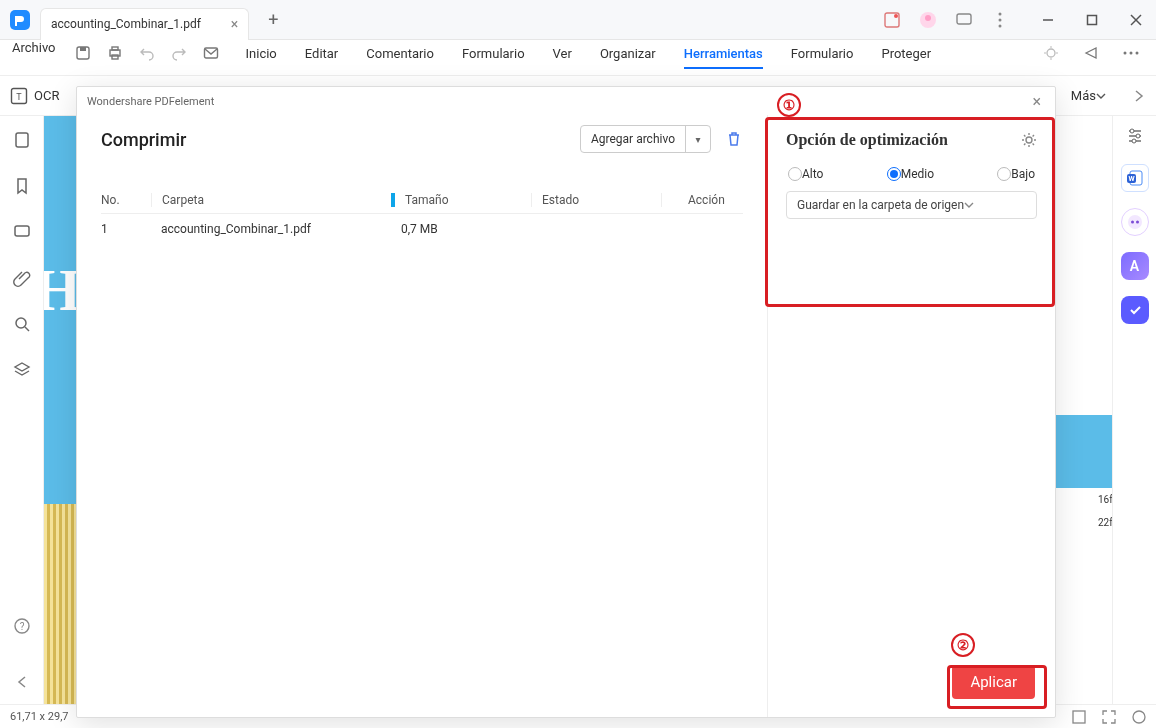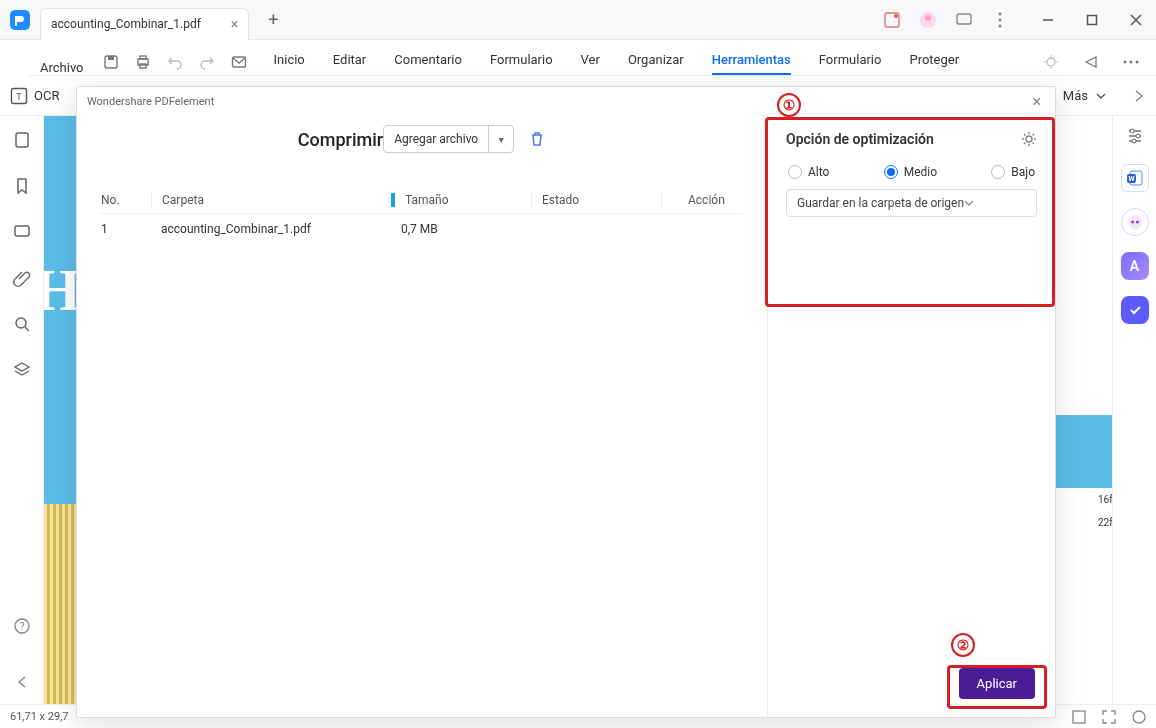--- a/index.html
+++ b/index.html
@@ -9,31 +9,31 @@
   .app-logo { width: 40px; height: 40px; display: flex; align-items: center; justify-content: center; }
   .tab { display: flex; align-items: center; background: #fff; height: 32px; padding: 0 10px; border-radius: 6px 6px 0 0; margin-top: 8px; font-size: 12px; color: #333; gap: 30px; border: 1px solid #e6e6e6; border-bottom: none; }
   .tab-close { color: #888; font-size: 14px; cursor: pointer; }
   .tab-add { width: 28px; height: 28px; display: flex; align-items: center; justify-content: center; margin-left: 10px; color: #666; font-size: 18px; cursor: pointer; }
   .titlebar-spacer { flex: 1; }
   .titlebar-icons { display: flex; gap: 16px; padding-right: 8px; align-items: center; }
   .titlebar-icons .ticon { width: 20px; height: 20px; display: flex; align-items: center; justify-content: center; color: #777; }
   .win-controls { display: flex; gap: 4px; margin-left: 10px; }
   .win-btn { width: 40px; height: 40px; display: flex; align-items: center; justify-content: center; color: #555; cursor: pointer; }
   
-  .menubar { height: 36px; display: flex; align-items: flex-end; padding: 0 12px; gap: 6px; border-bottom: 1px solid #eee; margin-left: 28px; }
+  .menubar { height: 36px; display: flex; align-items: flex-start; padding: 0 12px; gap: 6px; border-bottom: 1px solid #eee; }
   .file-menu { font-size: 13px; color: #333; margin-right: 8px; }
   .qa-icon { width: 26px; height: 26px; display: flex; align-items: center; justify-content: center; color: #666; }
   .menu-items { display: flex; gap: 28px; margin-left: 16px; }
   .menu-item { font-size: 13px; color: #333; padding: 6px 0; cursor: pointer; }
   .menu-item.active { color: #0d6efd; border-bottom: 2px solid #0d6efd; font-weight: 500; }
   .menu-right { margin-left: auto; display: flex; gap: 14px; align-items: center; }
   
   .toolbar { height: 40px; display: flex; align-items: center; padding: 0 10px; border-bottom: 1px solid #eee; gap: 20px; position: relative; }
   .tool-btn { display: flex; align-items: center; gap: 6px; font-size: 13px; color: #333; }
-  .mas { margin-left: auto; font-size: 13px; color: #333; display: flex; align-items: center; gap: 8px; padding-right: 40px;}
+  .mas { margin-left: auto; font-size: 13px; color: #333; display: flex; align-items: center; gap: 0; padding-right: 40px;}
   
   .main-area { position: relative; display: flex; height: calc(728px - 40px - 36px - 40px - 24px); }
   .left-rail { width: 44px; background: #fff; display: flex; flex-direction: column; align-items: center; padding-top: 12px; gap: 22px; border-right: 1px solid #eee; }
   .rail-icon { width: 24px; height: 24px; display: flex; align-items: center; justify-content: center; color: #666; }
   .rail-spacer { flex: 1; }
   .rail-icon.bottom { margin-bottom: 10px; }
   
   .doc-area { flex: 1; background: #a0a0a0; position: relative; overflow: hidden; }
   .doc-bg { position: absolute; inset: 0; background: linear-gradient(180deg,#5bbce8 0%, #5bbce8 65%, #7fcaf0 100%); }
   .doc-misc { position:absolute; left: -10px; top: 140px; color:#fff; font-size:60px; font-weight:700; font-family: Georgia, serif;}
@@ -51,21 +51,21 @@
   .statusbar { height: 24px; display: flex; align-items: center; padding: 0 10px; font-size: 11px; color: #555; border-top: 1px solid #eee; justify-content: space-between;}
   .status-right{display:flex;gap:16px;align-items:center;}
   
   
   .dialog { position: absolute; left: 76px; top: 86px; width: 980px; height: 632px; background: #fff; border: 1px solid #ddd; box-shadow: 0 6px 30px rgba(0,0,0,0.12); border-radius: 2px; display:flex; flex-direction:column;}
   .dlg-title { height: 28px; display: flex; align-items: center; padding: 0 10px; font-size: 11px; color: #666; justify-content: space-between;}
   .dlg-close { font-size: 16px; color: #888; cursor: pointer; padding:0 4px;}
   .dlg-body { display: flex; flex: 1; overflow:hidden;}
   .dlg-left { width: 690px; padding: 10px 24px; display:flex; flex-direction: column;}
   .dlg-right-col { flex: 1; padding: 10px 18px; border-left: 1px solid #eee; position: relative;}
-  .dlg-head-row { display: flex; align-items: center; justify-content: center; margin-bottom: 14px;}
+  .dlg-head-row { display: flex; align-items: center; justify-content: space-between; margin-bottom: 14px;}
   .dlg-h1 { font-size: 18px; font-weight: 500; color: #222;}
   .add-file-group{display:flex;align-items:center;gap:14px;}
   .add-file-btn{display:flex;border:1px solid #ccc;border-radius:4px;overflow:hidden;height:28px;}
   .add-file-main{padding:0 10px;font-size:12px;display:flex;align-items:center;color:#333;border-right:1px solid #ccc;}
   .add-file-drop{width:24px;display:flex;align-items:center;justify-content:center;color:#666;font-size:10px;}
   .trash-icon{color:#4b7bec;}
   
   .tbl-head{display:flex;font-size:12px;color:#555;border-bottom:1px solid #eee;padding:6px 0;margin-top:20px;}
   .col-no{width:50px;}
   .col-name{width:240px;border-left:1px solid #eee;padding-left:10px;}
@@ -74,32 +74,32 @@
   .col-action{flex:1;border-left:1px solid #eee;padding-left:26px;}
   .tbl-row{display:flex;font-size:12px;color:#333;padding:8px 0;}
 
   .highlight1{position:absolute;left:688px;top:30px;width:290px;height:190px;border:3px solid #d81e23;border-radius:4px;pointer-events:none;}
   .badge{position:absolute;width:24px;height:24px;border:2px solid #d81e23;border-radius:50%;color:#d81e23;font-weight:700;font-size:14px;display:flex;align-items:center;justify-content:center;background:#fff;}
   .badge1{left:700px;top:6px;}
   .highlight2{position:absolute;left:870px;top:578px;width:100px;height:44px;border:3px solid #d81e23;border-radius:4px;pointer-events:none;}
   .badge2{left:874px;top:546px;}
 
   .opt-title-row{display:flex;align-items:center;justify-content:space-between;margin-top:6px;}
-  .opt-title{font-size:14px;font-weight:600;color:#333;}
+  .opt-title{font-size:16px;font-weight:600;color:#333;font-family:Liberation Serif, serif;}
   .gear{color:#888;}
   .radio-row{display:flex;justify-content:space-between;margin-top:18px;padding:0 2px;}
-  .radio{display:flex;align-items:center;gap:6px;font-size:12px;color:#333;}
+  .radio{display:flex;align-items:center;font-size:12px;color:#333;}
   .radio .circ{width:14px;height:14px;border:1.5px solid #bbb;border-radius:50%;display:inline-block;position:relative;}
   .radio.selected .circ{border-color:#0d6efd;}
   .radio.selected .circ::after{content:"";position:absolute;inset:2px;border-radius:50%;background:#0d6efd;}
   .outdir-label{font-size:12px;font-weight:600;color:#333;margin-top:22px;}
   .outdir-select{margin-top:10px;height:28px;border:1px solid #ddd;border-radius:4px;display:flex;align-items:center;justify-content:flex-start;padding:0 10px;font-size:12px;color:#444;}
   
   .dlg-footer{position:absolute;right:20px;bottom:18px;}
-  .apply-btn{background:#4c1d95;color:#fff;border:none;border-radius:4px;padding:8px 18px;font-size:13px;cursor:pointer;}
+  .apply-btn{background:#ef4444;color:#fff;border:none;border-radius:4px;padding:8px 18px;font-size:15px;cursor:pointer;}
 
   svg{display:block;}
 </style>
 </head>
 <body>
 
 <div class="titlebar">
   <div class="app-logo">
     <svg width="24" height="24" viewBox="0 0 24 24">
         <rect x="2" y="2" width="20" height="20" rx="5" fill="#1f8bff"></rect>

